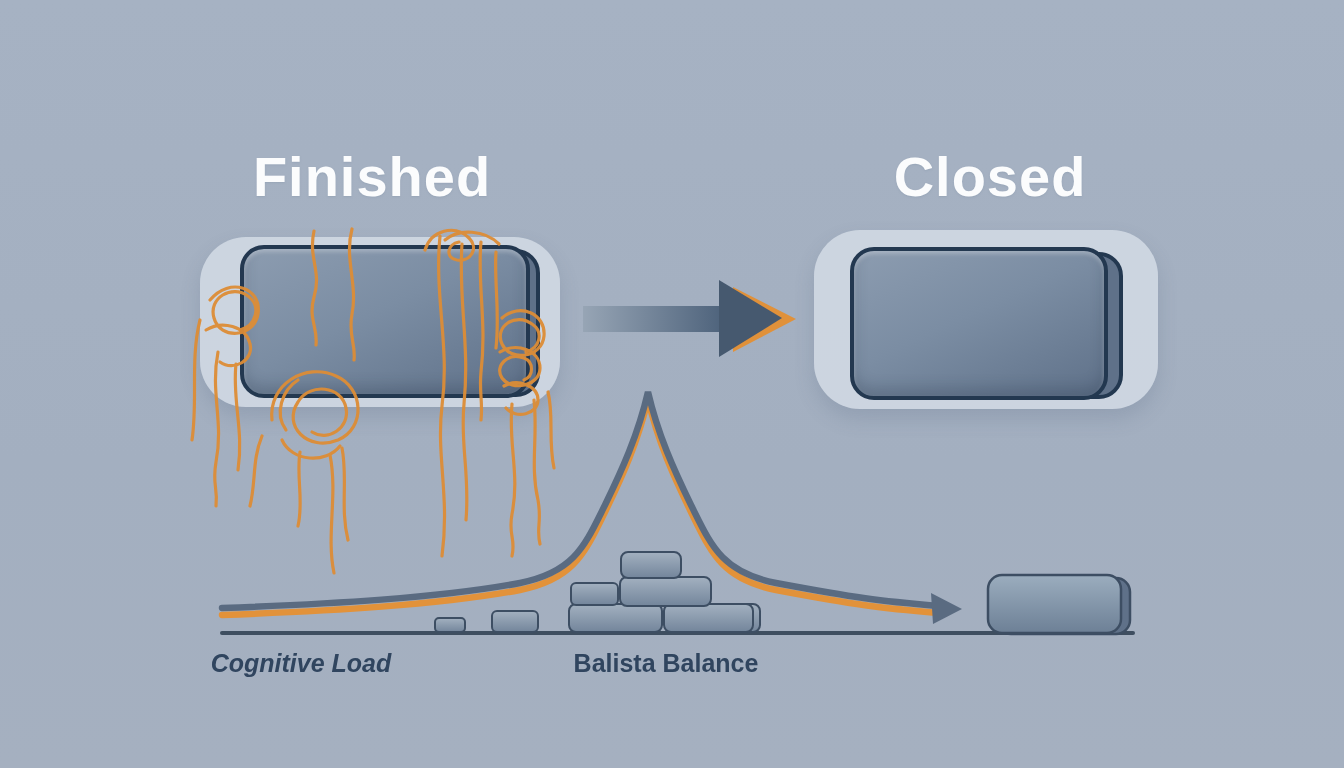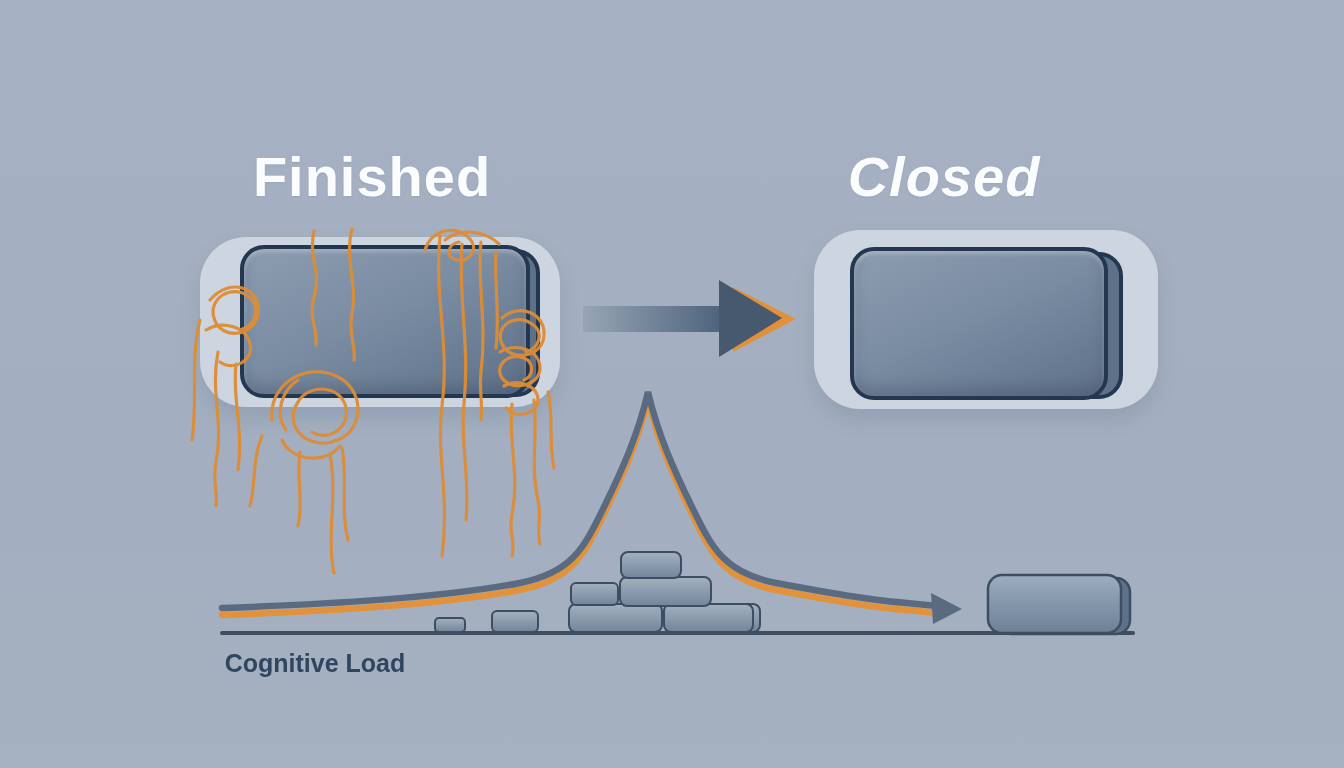--- a/index.html
+++ b/index.html
@@ -55,21 +55,21 @@
 </head>
 <body>
 
 <div id="canvas">
 
   <div class="title" style="left:172px;top:144px;">Finished</div>
   <div class="tray" style="left:200px;top:237px;width:360px;height:170px;"></div>
   <div class="card card-back" style="left:250px;top:249px;width:290px;height:148px;"></div>
   <div class="card card-front" style="left:240px;top:245px;width:290px;height:153px;"></div>
 
-  <div class="title" style="left:744px;top:144px;font-style:italic;">Closed</div>
+  <div class="title" style="left:790px;top:144px;">Closed</div>
   <div class="tray" style="left:814px;top:230px;width:344px;height:179px;"></div>
   <div class="card card-back" style="left:865px;top:252px;width:258px;height:147px;"></div>
   <div class="card card-front" style="left:850px;top:247px;width:258px;height:153px;"></div>
 
   <svg id="overlay" width="1344" height="768" viewBox="0 0 1344 768">
     <defs>
       <linearGradient id="shaftGrad" x1="0" y1="0" x2="1" y2="0">
         <stop offset="0" stop-color="#97a5b5"></stop>
         <stop offset="1" stop-color="#4d627b"></stop>
       </linearGradient>
@@ -147,15 +147,16 @@
         <rect x="621" y="552" width="60" height="26" rx="7"></rect>
       </g>
 
       <g stroke="#3d4e63" stroke-width="2.5">
         <rect x="997" y="578" width="133" height="56" rx="14" fill="#5f7189"></rect>
         <rect x="988" y="575" width="133" height="58" rx="14" fill="url(#timeBlockGrad)"></rect>
       </g>
     </g>
   </svg>
 
-  <div class="axis-label" style="left:155px;top:649px;">Cognitive Load</div>
+  <div class="axis-label" style="left:141px;top:649px;font-style:italic;">Cognitive Load</div>
+  <div class="axis-label" style="left:506px;top:649px;">Balista Balance</div>
 
 </div>
 
 </body></html>

